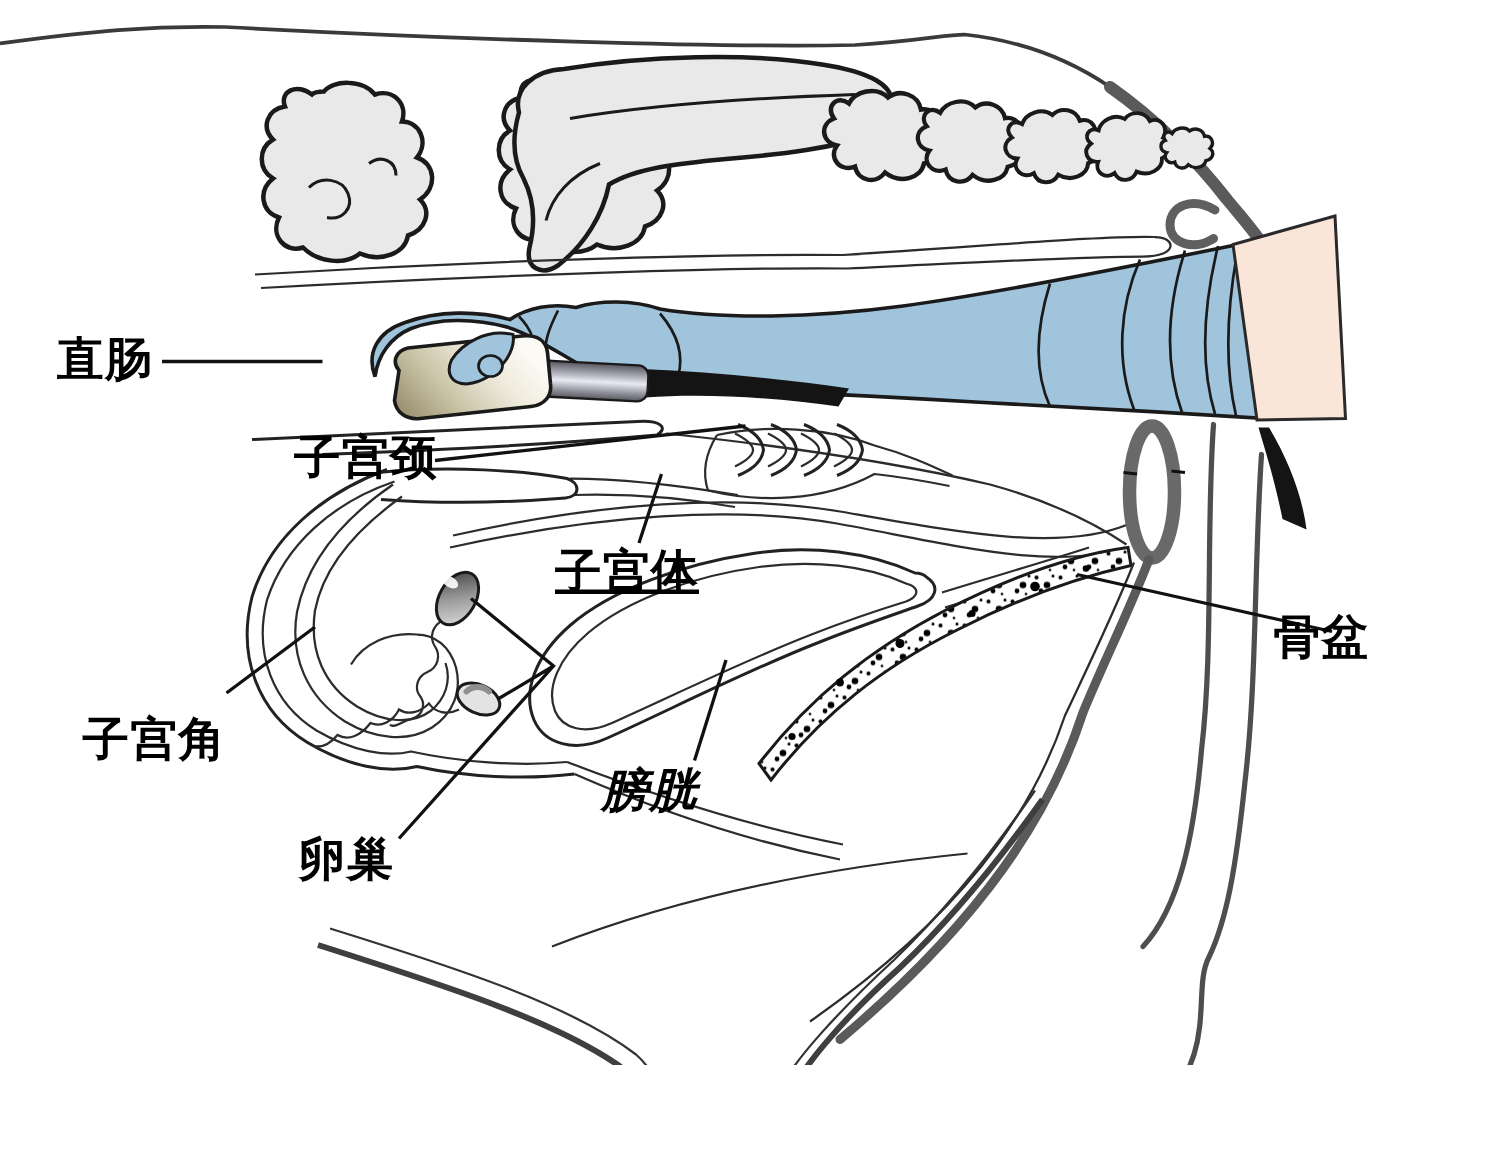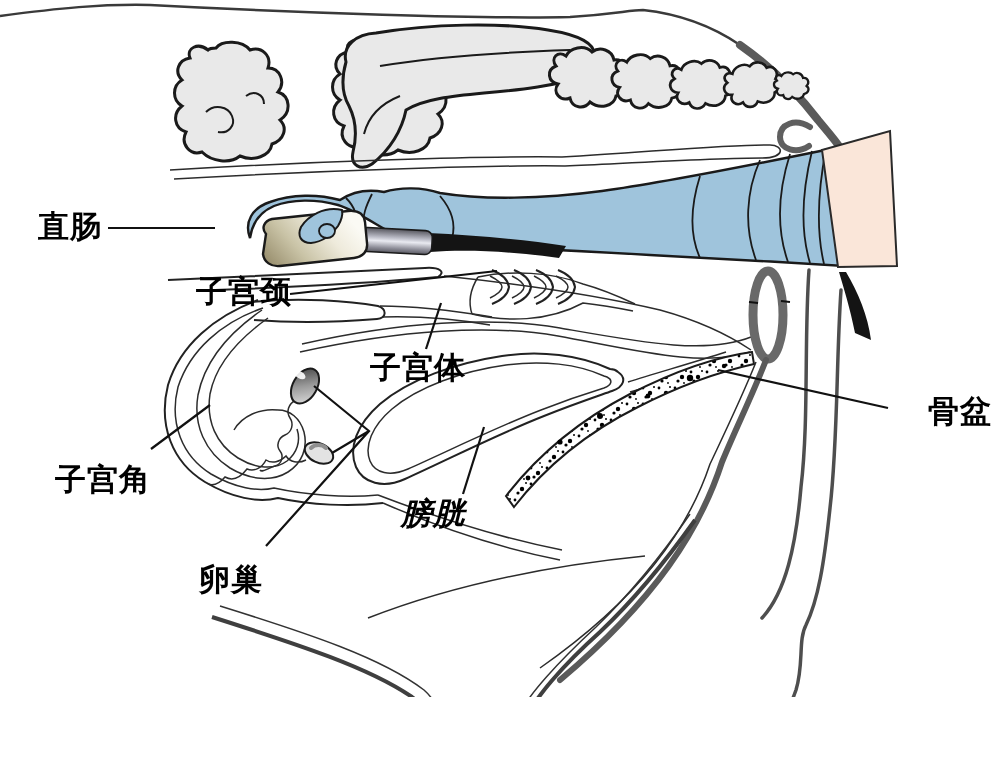--- a/index.html
+++ b/index.html
@@ -1,17 +1,17 @@
 <!DOCTYPE html>
 <html style="--c-background: #ffffff; --c-outline: #1a1a1a; --c-body_line: #5a5a5a; --c-bone_fill: #e9e9e9; --c-glove_blue: #9fc4dc; --c-sleeve_pink: #fae6d9; --c-probe_tan: #998f6e; --c-probe_light: #fbfaf4; --c-cable_black: #141414; --c-ring_gray: #696969;"><head>
 <meta charset="utf-8">
 <style>
   html,body{margin:0;padding:0;background:#fff;}
   .stage{position:relative;width:996px;height:697px;background:var(--c-background,#fff);overflow:hidden;
-         font-family:"Liberation Sans","DejaVu Sans",sans-serif;}
+         font-family:"Liberation Sans","DejaVu Sans",sans-serif;margin-top:13px;}
   .stage svg{position:absolute;left:0;top:0;}
   .anat-label{position:absolute;font-size:31px;font-weight:700;color:#000;letter-spacing:1px;
               white-space:nowrap;line-height:1;}
   
   .glove{fill:var(--c-glove_blue,#9fc4dc);stroke:var(--c-outline,#1a1a1a);stroke-width:2.4;}
   .sleeve{fill:var(--c-sleeve_pink,#fae6d9);stroke:#2a2a2a;stroke-width:2;}
   .bone{fill:var(--c-bone_fill,#e9e9e9);stroke:var(--c-outline,#1a1a1a);stroke-width:3;}
   .bone-detail{fill:none;stroke:var(--c-outline,#1a1a1a);stroke-width:2;}
   .ln{fill:none;stroke:#222;stroke-width:2;}
   .ln-thin{fill:none;stroke:#2c2c2c;stroke-width:1.5;}
@@ -210,19 +210,19 @@
     <path class="leader" d="M426,349 L441,303"></path>
     <path class="leader" d="M151,449 L210,405"></path>
     <path class="leader" d="M266,546 L369,431 L314,386 M369,431 L332,453"></path>
     <path class="leader" d="M463,494 L484,427"></path>
     <path class="leader" d="M888,408 L718,370"></path>
   </g>
 </svg>
 
 <div class="anat-label" style="left:38px;top:211px;">直肠</div>
 <div class="anat-label" style="left:196px;top:276px;">子宫颈</div>
-<div class="anat-label" style="left:370px;top:352px;">子宫体</div>
+<div class="anat-label" style="left:370px;top:352px;text-decoration:underline;">子宫体</div>
 <div class="anat-label" style="left:55px;top:464px;">子宫角</div>
-<div class="anat-label" style="left:199px;top:564px;font-family:Liberation Serif, serif;">卵巢</div>
+<div class="anat-label" style="left:199px;top:544px;font-family:Liberation Serif, serif;">卵巢</div>
 <div class="anat-label" style="left:401px;top:498px;font-style:italic;">膀胱</div>
-<div class="anat-label" style="left:928px;top:396px;text-align:center;">骨盆</div>
+<div class="anat-label" style="left:849px;top:396px;text-align:center;">骨盆</div>
 
 </div>
 
 </body></html>

